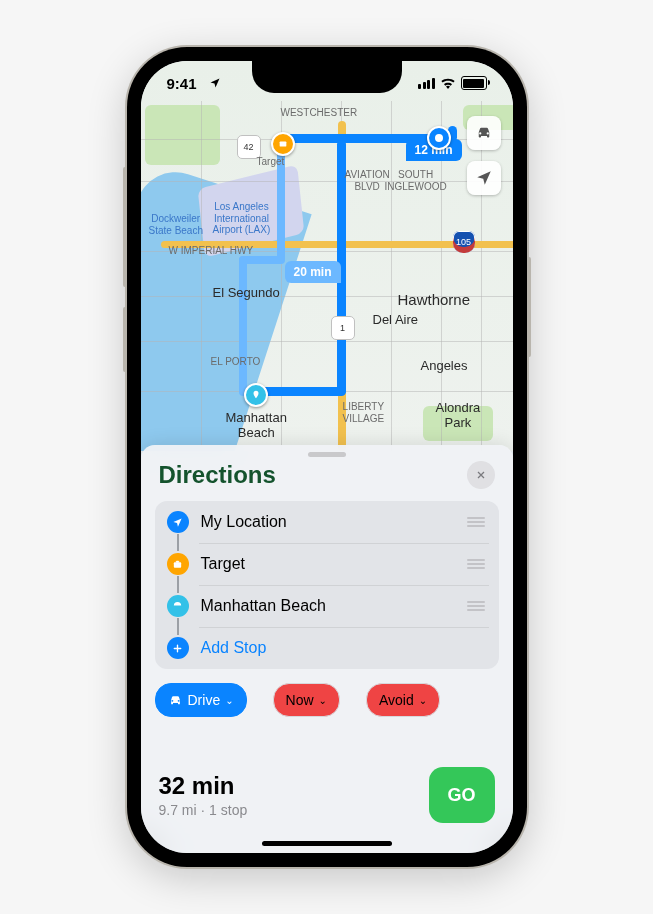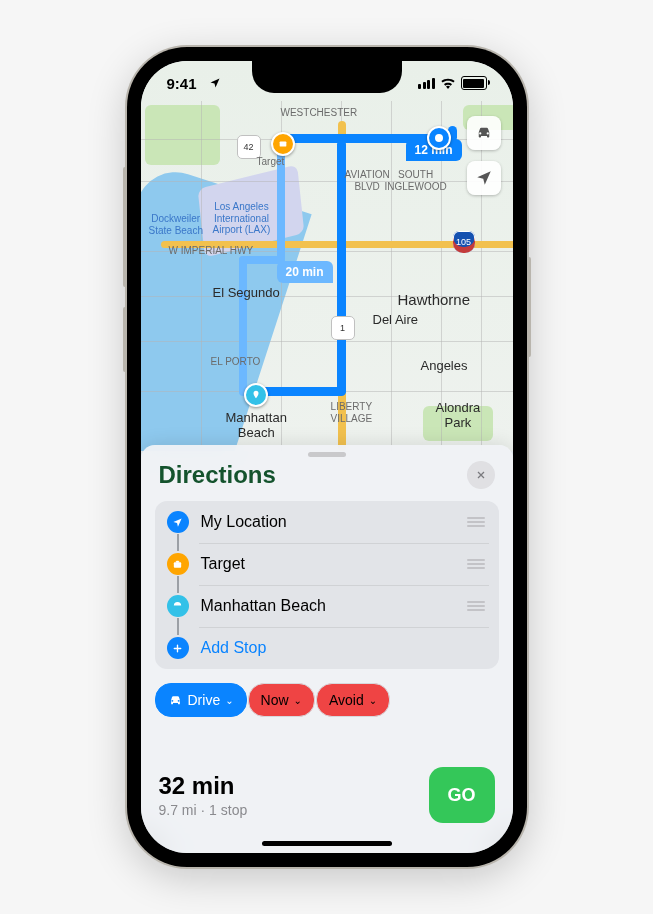--- a/index.html
+++ b/index.html
@@ -307,21 +307,21 @@
     width:2px;
   }
   .connector.dots{
     background-image: radial-gradient(#9ca0a6 1px, transparent 1.3px);
     background-size: 2px 6px;
     background-repeat: repeat-y;
   }
 
   
   .options{
-    display:flex; gap:1px;
+    display:flex; gap:26px;
     padding:14px 14px 0;
   }
   .opt-pill{
     height:32px;
     border-radius:16px;
     background:#ef4444;
     border:1px solid #d7d8dc;
     display:flex; align-items:center; gap:5px;
     padding:0 12px;
     font-size:14px; font-weight:500;
@@ -425,21 +425,21 @@
       <div class="route-main" style="top:65px;left:307px;width:9px;height:16px"></div>
       <div class="route-main" style="top:79px;left:196px;width:9px;height:255px"></div>
       <div class="route-main" style="top:326px;left:108px;width:97px;height:9px"></div>
       <div class="route-main" style="top:326px;left:108px;width:9px;height:18px"></div>
 
       <div class="shield" style="top:74px;left:96px">42</div>
       <div class="shield" style="top:255px;left:190px">1</div>
       <div class="shield interstate" style="top:170px;left:312px">105</div>
 
       <div class="time-pill" style="top:78px;left:225px">12 min</div>
-      <div class="time-pill alt" style="top:200px;left:96px">20 min</div>
+      <div class="time-pill alt" style="top:200px;left:104px">20 min</div>
 
       <div class="pin start"></div>
       <div class="pin target">
         <svg viewBox="0 0 24 24">
             <rect x="4" y="6" width="16" height="12" rx="2"></rect>
           </svg>
       </div>
       <div class="pin end">
         <svg viewBox="0 0 24 24">
             <path d="M12 2a6 6 0 00-6 6c0 5 6 12 6 12s6-7 6-12a6 6 0 00-6-6z"></path>
@@ -458,21 +458,21 @@
 International
 Airport (LAX)</div>
       <div class="map-label" style="top:184px;left:28px">W IMPERIAL HWY</div>
       <div class="map-label city" style="top:225px;left:72px">El Segundo</div>
       <div class="map-label lg" style="top:230px;left:257px">Hawthorne</div>
       <div class="map-label city" style="top:252px;left:232px">Del Aire</div>
       <div class="map-label" style="top:295px;left:70px">EL PORTO</div>
       <div class="map-label city" style="top:298px;left:280px">Angeles</div>
       <div class="map-label city" style="top:350px;left:85px;white-space:pre">Manhattan
 Beach</div>
-      <div class="map-label" style="top:340px;left:190px;white-space:pre">LIBERTY
+      <div class="map-label" style="top:340px;left:202px;white-space:pre">LIBERTY
 VILLAGE</div>
       <div class="map-label city" style="top:340px;left:295px;white-space:pre">Alondra
 Park</div>
 
       <div class="float-btn car">
         <svg viewBox="0 0 24 24">
             <path d="M5 11l1.5-4.5A2 2 0 018.4 5h7.2a2 2 0 011.9 1.5L19 11v6a1 1 0 01-1 1h-1a1 1 0 01-1-1v-1H8v1a1 1 0 01-1 1H6a1 1 0 01-1-1v-6zm2 3a1.5 1.5 0 100-3 1.5 1.5 0 000 3zm10 0a1.5 1.5 0 100-3 1.5 1.5 0 000 3z"></path>
           </svg>
       </div>
       <div class="float-btn loc">

